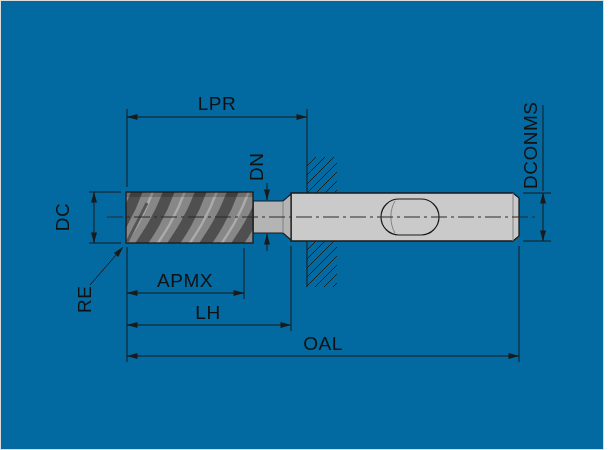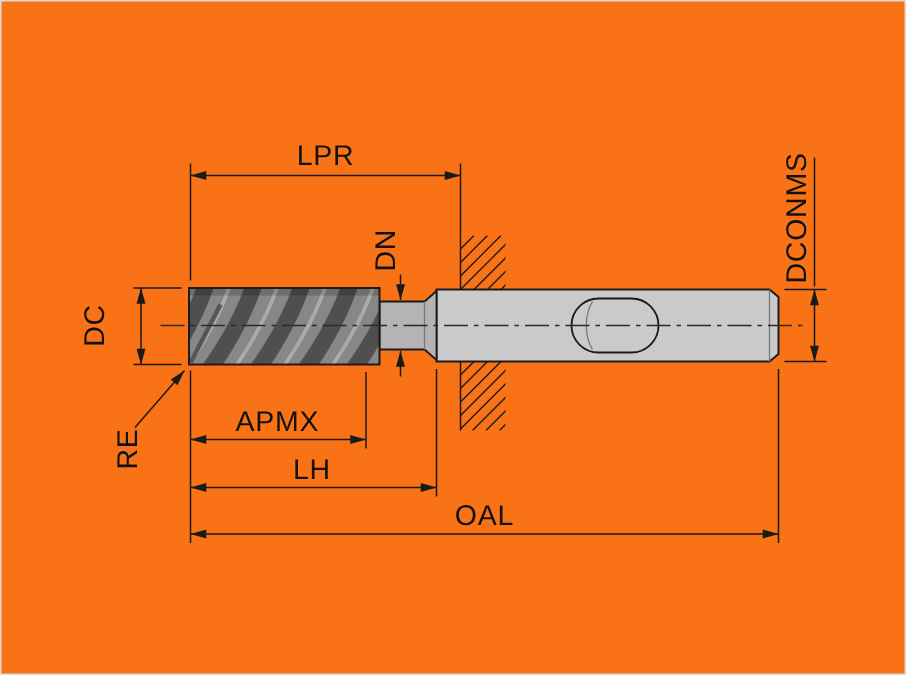--- a/index.html
+++ b/index.html
@@ -1,19 +1,19 @@
 <!DOCTYPE html>
 <html><head>
 <meta charset="utf-8">
 <style>
   html,body { margin:0; padding:0; background:#ffffff; }
   .stage {
     width:604px; height:450px;
     position:relative;
-    background:#f97316;
+    background:#0369a1;
     border:1px solid #dcdcdc;
     box-sizing:border-box;
     font-family:"Liberation Sans", sans-serif;
   }
   svg { display:block; }
   .outline { fill:none; stroke:#1a1a1a; stroke-width:1.3; }
   .thin    { stroke:#7a7a7a; stroke-width:0.9; fill:none; }
   .dim     { stroke:#1a1a1a; stroke-width:1; fill:none; }
   .ext     { stroke:#1a1a1a; stroke-width:1; fill:none; }
   .hatch   { stroke:#1a1a1a; stroke-width:0.9; }

